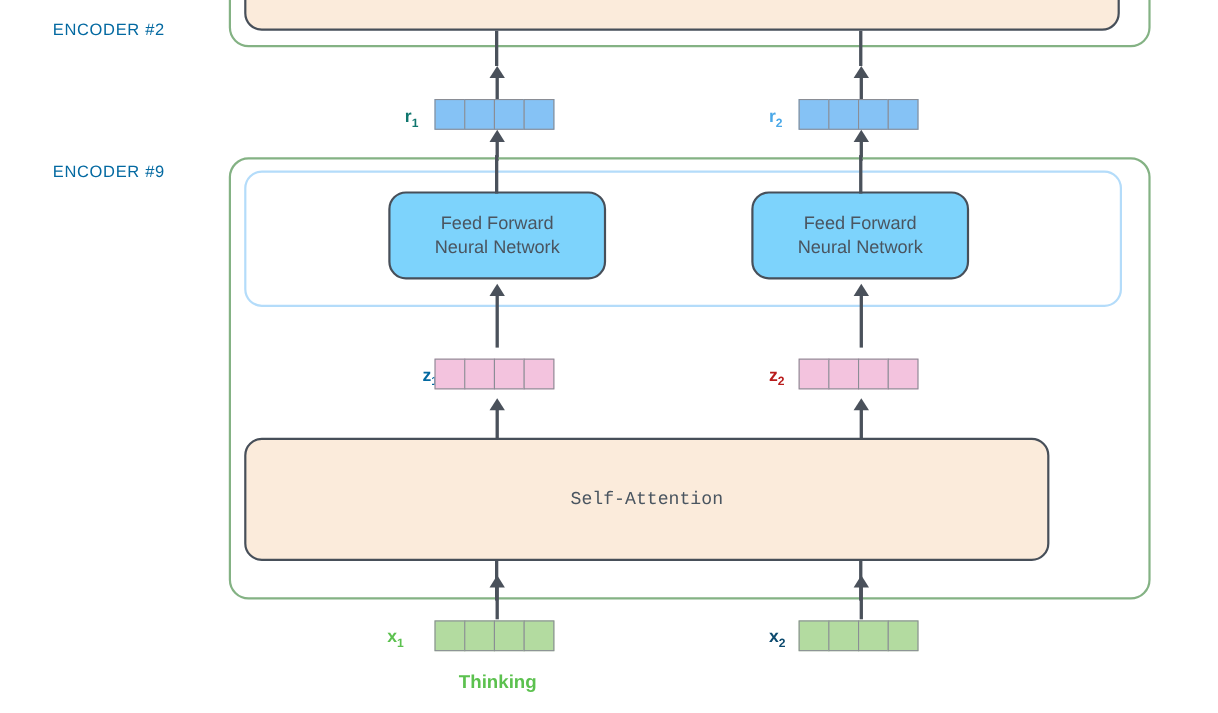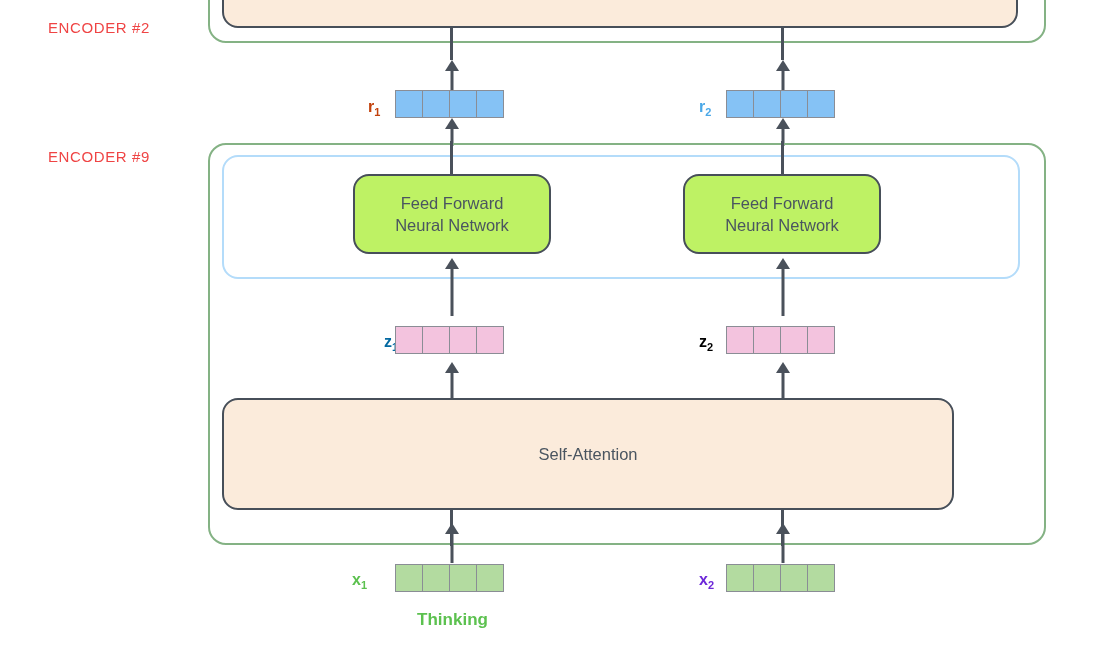--- a/index.html
+++ b/index.html
@@ -9,38 +9,38 @@
     overflow:hidden;position:relative;
   }
   #stage{position:absolute;left:0;top:0;width:1107px;height:648px;}
 
   
   .encoder-frame{
     position:absolute;border:2.5px solid #84b284;border-radius:18px;
     box-sizing:border-box;background:transparent;
   }
   .encoder-label{
-    position:absolute;color:#ef4444;font-size:15px;letter-spacing:.6px;
+    position:absolute;color:#0369a1;font-size:15px;letter-spacing:.6px;
     font-family:"Liberation Sans", sans-serif;white-space:nowrap;
   }
 
   
   .ffn-band{
     position:absolute;border:2.5px solid #b4dcfa;border-radius:16px;
     box-sizing:border-box;background:transparent;
   }
 
   
   .block{
     position:absolute;box-sizing:border-box;
     border:2.5px solid #474f59;border-radius:14px;
     display:flex;align-items:center;justify-content:center;
     text-align:center;color:#4a5560;line-height:1.35;
   }
-  .block.ffn{background:#bef264;font-size:16.5px;border-radius:16px;}
+  .block.ffn{background:#7dd3fc;font-size:16.5px;border-radius:16px;}
   .block.attn{background:#fbebdb;font-size:16.5px;border-radius:16px;}
   .block .lines{display:block;}
 
   
   .vector{position:absolute;display:flex;}
   .vector .cell{
     width:28px;height:28px;box-sizing:border-box;
     border:1px solid #8a8d95;margin-left:-1px;
   }
   .vector .cell:first-child{margin-left:0;}
@@ -88,21 +88,21 @@
 
   <div class="arrow" style="left:444px;top:60px;width:15px;height:30px;">
     <div class="shaft" style="height:22px;"></div>
     <div class="head"></div>
   </div>
   <div class="arrow" style="left:775px;top:60px;width:15px;height:30px;">
     <div class="shaft" style="height:22px;"></div>
     <div class="head"></div>
   </div>
 
-  <div class="veclabel" style="left:368px;top:98px;color:#c2410c;">
+  <div class="veclabel" style="left:368px;top:98px;color:#0f766e;">
     <span>r</span><sub>1</sub>
   </div>
   <div class="vector" style="left:395px;top:90px;">
     <div class="cell" style="background:#85c2f5;"></div>
     <div class="cell" style="background:#85c2f5;"></div>
     <div class="cell" style="background:#85c2f5;"></div>
     <div class="cell" style="background:#85c2f5;"></div>
   </div>
 
   <div class="veclabel" style="left:699px;top:98px;color:#4aa8e8;">
@@ -159,40 +159,40 @@
   <div class="veclabel" style="left:384px;top:333px;color:#0369a1;">
     <span>z</span><sub>1</sub>
   </div>
   <div class="vector" style="left:395px;top:326px;">
     <div class="cell" style="background:#f3c3de;"></div>
     <div class="cell" style="background:#f3c3de;"></div>
     <div class="cell" style="background:#f3c3de;"></div>
     <div class="cell" style="background:#f3c3de;"></div>
   </div>
 
-  <div class="veclabel" style="left:699px;top:333px;color:#000000;">
+  <div class="veclabel" style="left:699px;top:333px;color:#b91c1c;">
     <span>z</span><sub>2</sub>
   </div>
   <div class="vector" style="left:726px;top:326px;">
     <div class="cell" style="background:#f3c3de;"></div>
     <div class="cell" style="background:#f3c3de;"></div>
     <div class="cell" style="background:#f3c3de;"></div>
     <div class="cell" style="background:#f3c3de;"></div>
   </div>
 
   <div class="arrow" style="left:444px;top:362px;width:15px;height:38px;">
     <div class="shaft" style="height:30px;"></div>
     <div class="head"></div>
   </div>
   <div class="arrow" style="left:775px;top:362px;width:15px;height:38px;">
     <div class="shaft" style="height:30px;"></div>
     <div class="head"></div>
   </div>
 
-  <div class="block attn" style="left:222px;top:398px;width:732px;height:112px;">
+  <div class="block attn" style="left:222px;top:398px;width:732px;height:112px;font-family:Liberation Mono, monospace;">
     <span class="lines">Self-Attention</span>
   </div>
 
   <div class="conn" style="left:450px;top:510px;height:36px;"></div>
   <div class="conn" style="left:781px;top:510px;height:36px;"></div>
 
   <div class="arrow" style="left:444px;top:523px;width:15px;height:40px;">
     <div class="shaft" style="height:32px;"></div>
     <div class="head"></div>
   </div>
@@ -204,21 +204,21 @@
   <div class="veclabel" style="left:352px;top:571px;color:#5cc14f;">
     <span>x</span><sub>1</sub>
   </div>
   <div class="vector" style="left:395px;top:564px;">
     <div class="cell" style="background:#b3dba0;"></div>
     <div class="cell" style="background:#b3dba0;"></div>
     <div class="cell" style="background:#b3dba0;"></div>
     <div class="cell" style="background:#b3dba0;"></div>
   </div>
 
-  <div class="veclabel" style="left:699px;top:571px;color:#6d28d9;">
+  <div class="veclabel" style="left:699px;top:571px;color:#0c4a6e;">
     <span>x</span><sub>2</sub>
   </div>
   <div class="vector" style="left:726px;top:564px;">
     <div class="cell" style="background:#b3dba0;"></div>
     <div class="cell" style="background:#b3dba0;"></div>
     <div class="cell" style="background:#b3dba0;"></div>
     <div class="cell" style="background:#b3dba0;"></div>
   </div>
 
   <div class="word" style="left:365px;top:610px;width:175px;text-align:center;">Thinking</div>

